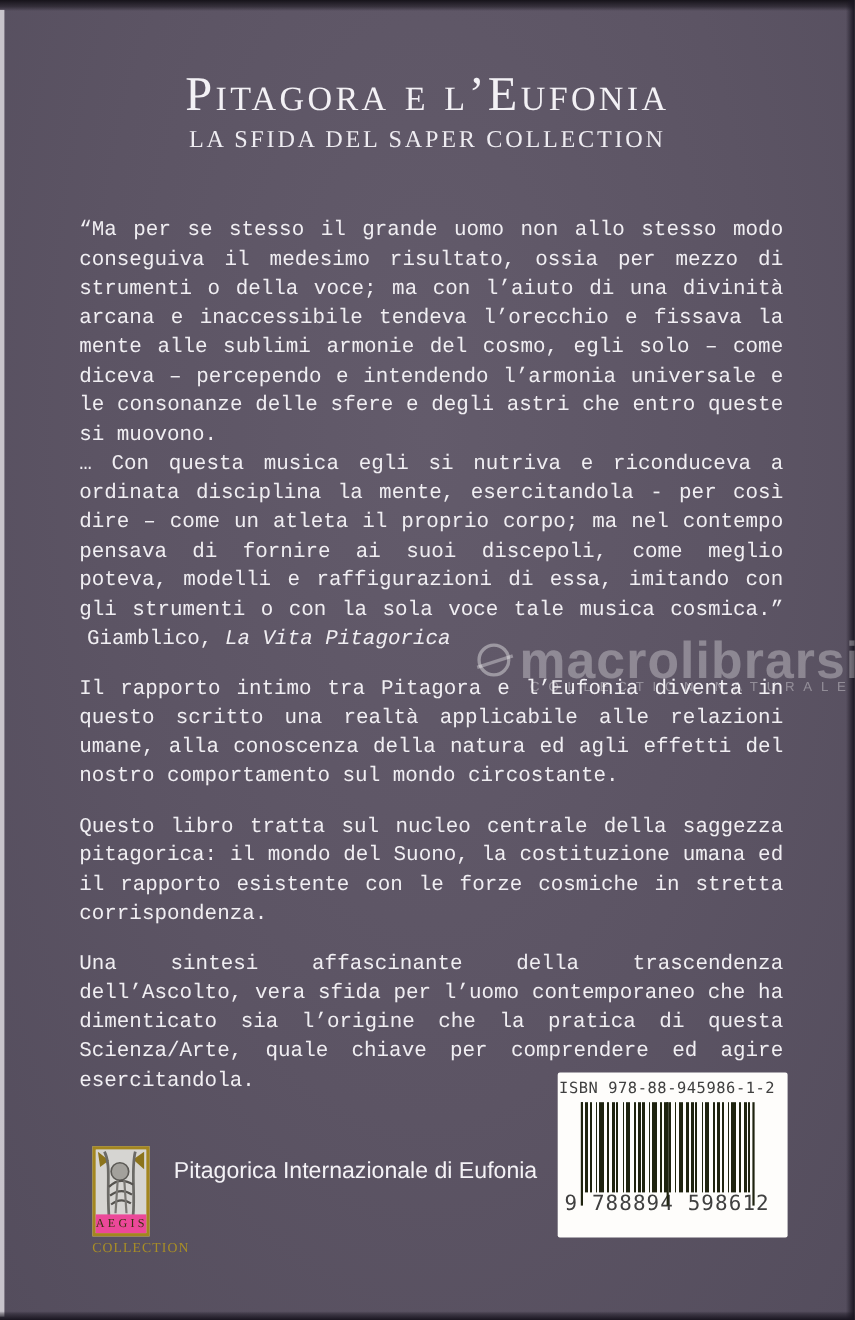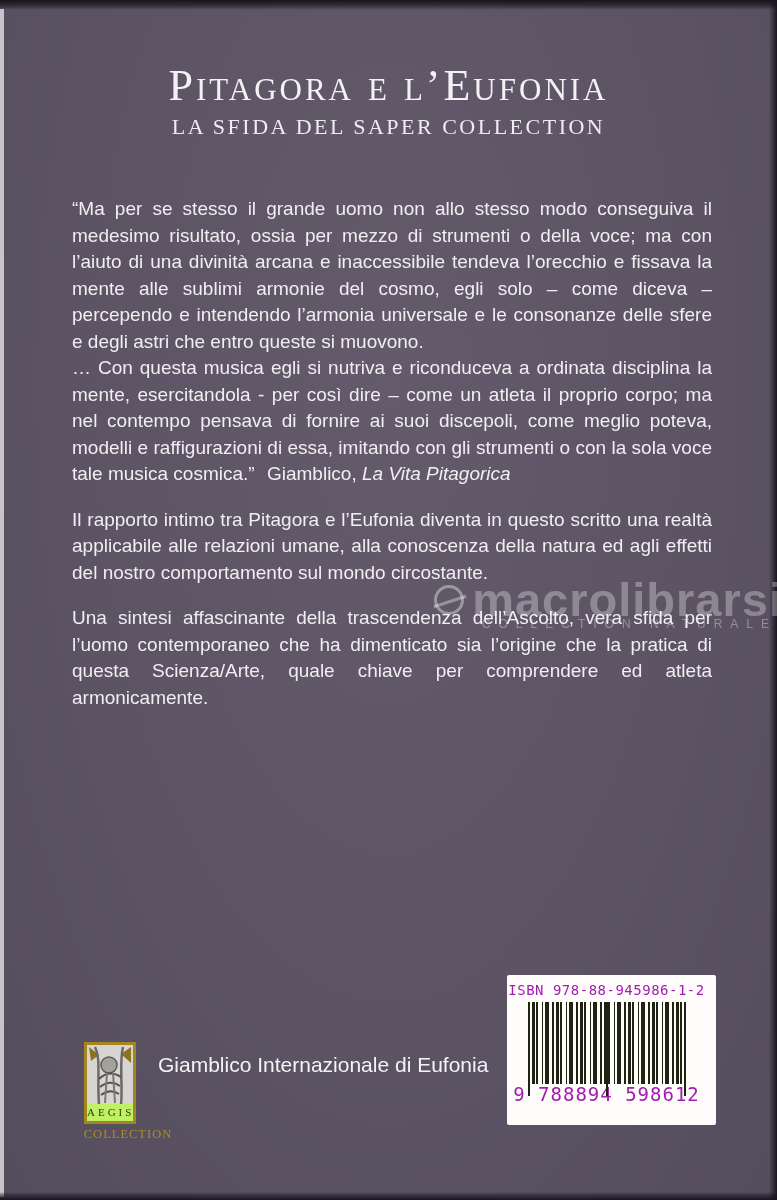--- a/index.html
+++ b/index.html
@@ -29,20 +29,21 @@
   .book-subtitle{
     margin-top:4px;font-family:"Liberation Serif", serif;
     font-size:22px;line-height:26px;letter-spacing:2.5px;color:#eeecf1;
   }
 
   
   .body-text{
     position:absolute;left:72px;top:196px;width:640px;
     color:#f0eef2;font-size:19px;line-height:26.5px;
     text-align:justify;
+    font-family:Liberation Mono, monospace;
   }
   .para{margin:0;}
   .para + .para.spaced{margin-top:19px;}
   .attr-name{margin-left:7px;}
   .attr-work{font-style:italic;}
 
   
   .watermark{
     position:absolute;top:576px;left:0;width:100%;
     display:flex;flex-direction:column;align-items:flex-end;
@@ -67,41 +68,41 @@
   }
 
   
   .logo-frame{
     position:absolute;left:84px;top:1042px;width:52px;height:82px;
     border:3px solid #a3861f;box-sizing:border-box;background:#d6d5d2;
     box-shadow:0 0 0 1px #6e5c12 inset;
   }
   .logo-art{display:block;width:100%;height:62px;}
   .logo-band{
-    position:absolute;left:0;right:0;bottom:0;height:17px;background:#bef264;
+    position:absolute;left:0;right:0;bottom:0;height:17px;background:#ec4899;
     color:#3c3310;font-family:"Liberation Serif", serif;font-size:11px;
     letter-spacing:3px;text-align:center;line-height:17px;
   }
   .logo-collection{
     position:absolute;left:72px;top:1127px;width:112px;text-align:center;
     font-family:"Liberation Serif", serif;font-size:12.5px;letter-spacing:1px;
     color:#a98e26;
   }
   .pub-names{position:absolute;left:158px;top:1049px;color:#f2f0f4;}
   .pub-title{
     font-family:"Liberation Serif", serif;font-size:26px;letter-spacing:2px;
     color:#d7d4da;font-variant:small-caps;line-height:28px;
   }
   .pub-sub{font-size:21px;margin-top:4px;color:#f4f2f6;}
 
   
   .barcode-box{
     position:absolute;left:507px;top:975px;width:209px;height:150px;
     background:#fefdfb;border-radius:2px;box-sizing:border-box;
-    padding:7px 10px 0 0;color:#a21caf;
+    padding:7px 10px 0 0;color:#404040;
   }
   .isbn{
     font-family:"DejaVu Sans Mono", monospace;font-size:14px;letter-spacing:.5px;
     text-align:center;white-space:nowrap;
   }
   .bars{
     position:relative;margin:4px auto 0 auto;width:158px;height:82px;
     background:repeating-linear-gradient(90deg,
       #1f230f 0 2px, #fefdfb 2px 4px,
       #1f230f 4px 7px, #fefdfb 7px 8px,
@@ -130,21 +131,22 @@
     <h1 class="book-title">Pitagora e l’Eufonia</h1>
     <div class="book-subtitle">LA SFIDA DEL SAPER COLLECTION</div>
   </header>
 
   <main class="body-text">
     <p class="para">“Ma per se stesso il grande uomo non allo stesso modo conseguiva il medesimo risultato, ossia per mezzo di strumenti o della voce; ma con l’aiuto di una divinità arcana e inaccessibile tendeva l’orecchio e fissava la mente alle sublimi armonie del cosmo, egli solo – come diceva – percependo e intendendo l’armonia universale e le consonanze delle sfere e degli astri che entro queste si muovono.</p>
     <p class="para"><span>… Con questa musica egli si nutriva e riconduceva a ordinata disciplina la mente, esercitandola - per così dire – come un atleta il proprio corpo; ma nel contempo pensava di fornire ai suoi discepoli, come meglio poteva, modelli e raffigurazioni di essa, imitando con gli strumenti o con la sola voce tale musica cosmica.”</span>
       <span class="attr-name">Giamblico,</span>
       <em class="attr-work">La Vita Pitagorica</em></p>
     <p class="para spaced">Il rapporto intimo tra Pitagora e l’Eufonia diventa in questo scritto una realtà applicabile alle relazioni umane, alla conoscenza della natura ed agli effetti del nostro comportamento sul mondo circostante.</p>
-    <p class="para spaced">Una sintesi affascinante della trascendenza dell’Ascolto, vera sfida per l’uomo contemporaneo che ha dimenticato sia l’origine che la pratica di questa Scienza/Arte, quale chiave per comprendere ed atleta armonicamente.</p>
+    <p class="para spaced">Questo libro tratta sul nucleo centrale della saggezza pitagorica: il mondo del Suono, la costituzione umana ed il rapporto esistente con le forze cosmiche in stretta corrispondenza.</p>
+    <p class="para spaced">Una sintesi affascinante della trascendenza dell’Ascolto, vera sfida per l’uomo contemporaneo che ha dimenticato sia l’origine che la pratica di questa Scienza/Arte, quale chiave per comprendere ed agire esercitandola.</p>
   </main>
 
   <div class="watermark">
     <div class="wm-row">
       <span class="wm-circle"></span>
       <span class="wm-word">macrolibrarsi</span>
     </div>
     <div class="wm-tagline">COLLECTION NATURALE</div>
   </div>
 
@@ -158,21 +160,21 @@
       <circle cx="22" cy="20" r="8" fill="#a3a19c"></circle>
       <circle cx="22" cy="20" r="8" fill="none" stroke="#5c5a56" stroke-width="1.5"></circle>
       <path d="M12 34 q10 -10 22 -2 M13 42 q10 -8 20 -1 M14 50 q9 -7 18 -1" stroke="#55534f" stroke-width="2" fill="none"></path>
       <path d="M20 28 L18 58 M26 28 L28 58" stroke="#7a7874" stroke-width="2" fill="none"></path>
     </svg>
     <div class="logo-band">AEGIS</div>
   </div>
   <div class="logo-collection">COLLECTION</div>
 
   <div class="pub-names">
-    <div class="pub-sub">Giamblico Internazionale di Eufonia</div>
+    <div class="pub-sub">Pitagorica Internazionale di Eufonia</div>
   </div>
 
   <div class="barcode-box">
     <div class="isbn">ISBN 978-88-945986-1-2</div>
     <div class="bars">
       <i class="guard g1"></i>
       <i class="guard g2"></i>
       <i class="guard g3"></i>
     </div>
     <div class="num">9 788894 598612</div>

